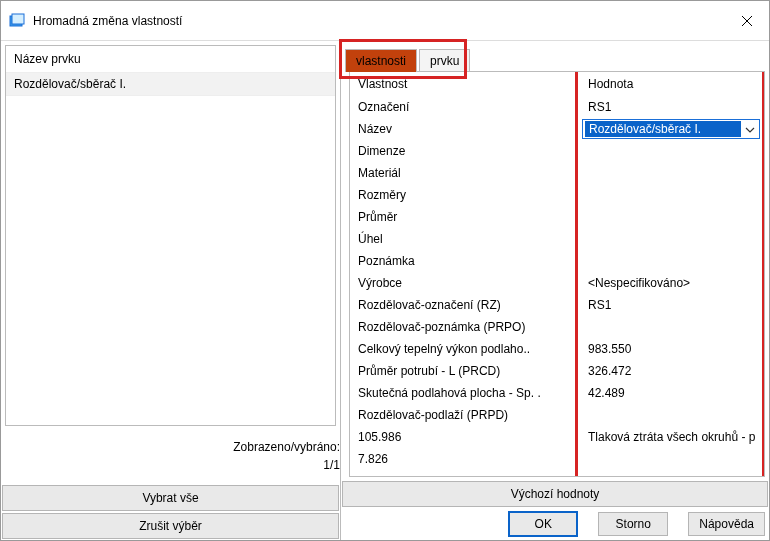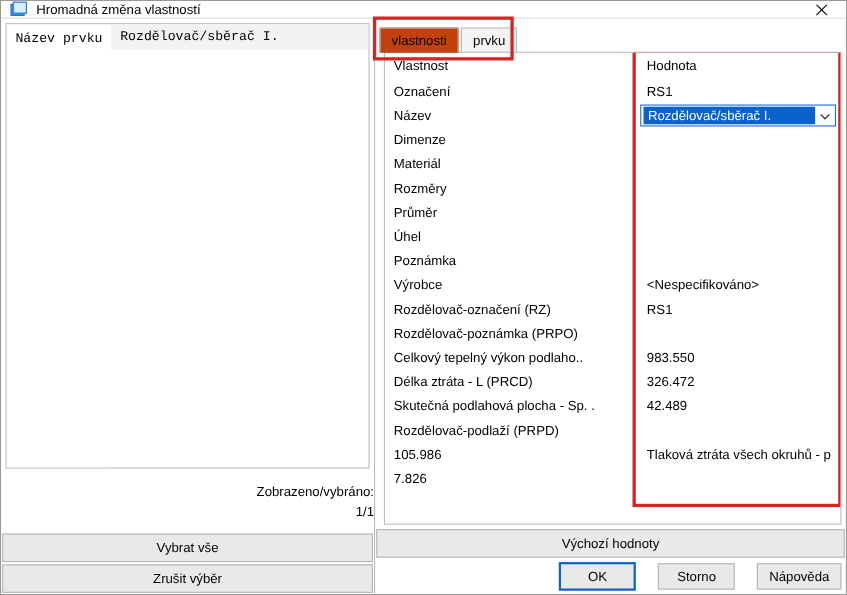--- a/index.html
+++ b/index.html
@@ -12,21 +12,21 @@
   }
   .window {
     width: 770px;
     height: 541px;
     border: 1px solid #999;
     display: flex;
     flex-direction: column;
     background: #fff;
   }
   .titlebar {
-    height: 16px;
+    height: 40px;
     background: #fff;
     display: flex;
     align-items: center;
     padding: 0 0 0 8px;
     border-bottom: 1px solid #ddd;
   }
   .titlebar .app-icon {
     width: 16px; height: 16px;
     margin-right: 8px;
     display: inline-flex;
@@ -56,24 +56,23 @@
     width: 340px;
     border-right: 1px solid #bbb;
     display: flex;
     flex-direction: column;
   }
   .left-top {
     border: 1px solid #bbb;
     margin: 4px;
     flex: 1;
     display: flex;
-    flex-direction: row;
+    flex-direction: column;
     background: #fff;
     min-height: 0;
-    font-family: Liberation Mono, monospace;
   }
   .left-header {
     padding: 6px 8px;
     font-size: 12px;
     border-bottom: 1px solid #eee;
   }
   .left-list {
     flex: 1;
     overflow: auto;
   }
@@ -318,21 +317,21 @@
             <div class="cell name">Poznámka</div>
             <div class="cell val"></div>
             <div class="cell name">Výrobce</div>
             <div class="cell val">&lt;Nespecifikováno&gt;</div>
             <div class="cell name">Rozdělovač-označení (RZ)</div>
             <div class="cell val">RS1</div>
             <div class="cell name">Rozdělovač-poznámka (PRPO)</div>
             <div class="cell val"></div>
             <div class="cell name">Celkový tepelný výkon podlaho..</div>
             <div class="cell val">983.550</div>
-            <div class="cell name">Délka ztráta - L (PRCD)</div>
+            <div class="cell name">Průměr potrubí - L (PRCD)</div>
             <div class="cell val">326.472</div>
             <div class="cell name">Skutečná podlahová plocha - Sp. .</div>
             <div class="cell val">42.489</div>
             <div class="cell name">Rozdělovač-podlaží (PRPD)</div>
             <div class="cell val"></div>
             <div class="cell val">105.986</div>
             <div class="cell name">Tlaková ztráta všech okruhů - p</div>
             <div class="cell val">7.826</div>
           </div>
         <div class="red-val-hl" id="red-val-hl" style="left: 225px; top: -3px; width: 190px; height: 416px;"></div>

